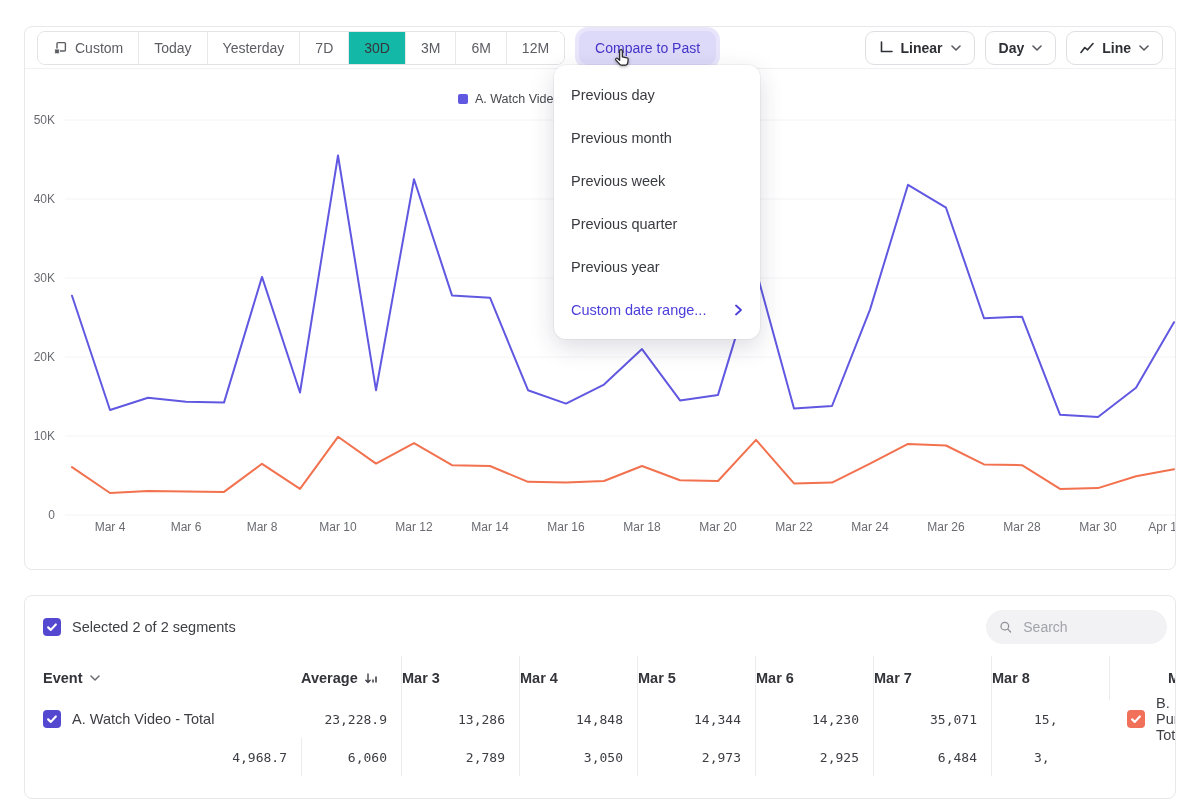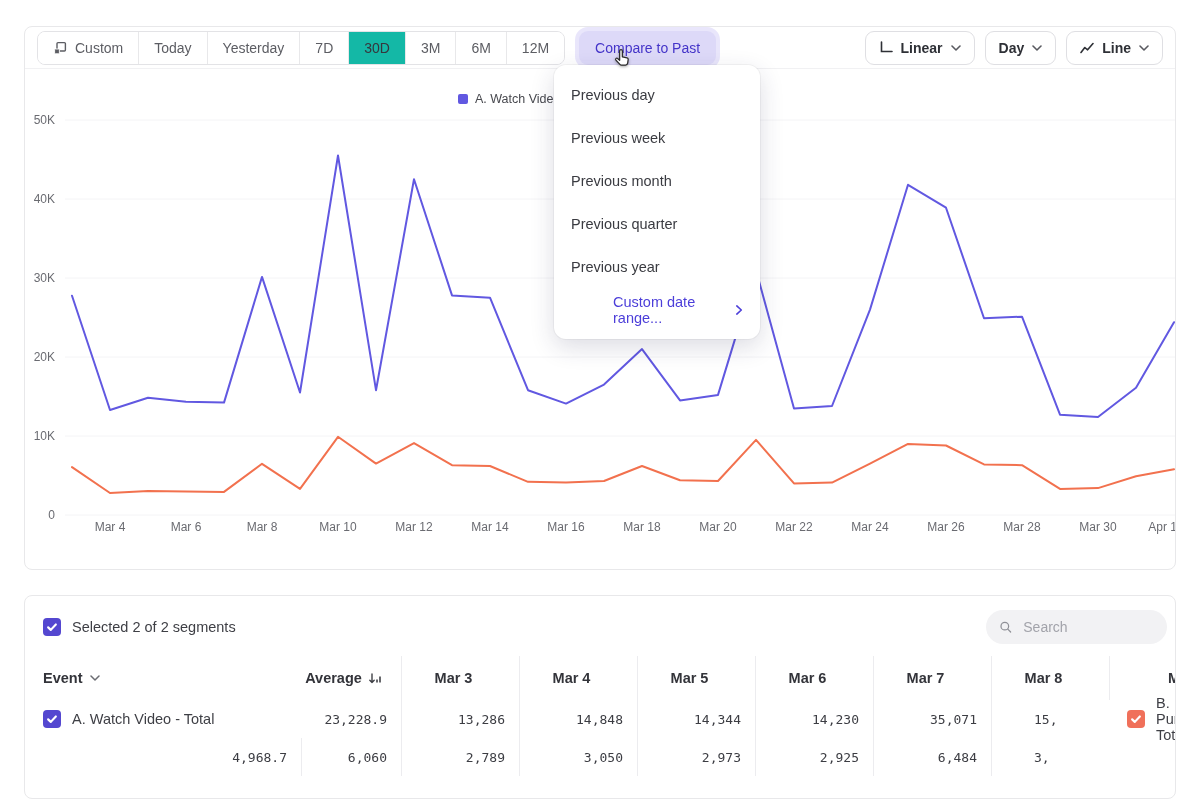--- a/index.html
+++ b/index.html
@@ -38,21 +38,21 @@
   .legend-item{display:flex;align-items:center;gap:7px;font-size:12.5px;
                color:#47484e;cursor:pointer;white-space:nowrap;}
   .swatch{width:10px;height:10px;border-radius:2px;flex:none;}
 
   
   .dropdown{position:absolute;left:529px;top:38px;width:206px;background:#fff;
             border-radius:12px;padding:8px 0;z-index:30;
             box-shadow:0 8px 24px rgba(40,40,80,.16),0 0 0 1px rgba(0,0,0,.04);}
   .menu-item{display:flex;align-items:center;height:43px;padding:0 17px;
              font-size:14.5px;color:#3a3b41;cursor:pointer;}
-  .menu-item-custom{justify-content:space-between;margin-left:42px;}
+  .menu-item-custom{justify-content:space-between;}
 
   
   .cursor{position:absolute;left:612px;top:48px;z-index:40;
           filter:drop-shadow(0 1px 1.5px rgba(0,0,0,.35));}
 
   
   .seg-bar{display:flex;align-items:center;gap:11px;padding:14px 8px 6px 18px;}
   .checkbox{width:18px;height:18px;border-radius:4px;display:flex;align-items:center;
             justify-content:center;flex:none;cursor:pointer;}
   .seg-label{font-size:14.5px;color:#3e3f45;}
@@ -60,21 +60,21 @@
           height:34px;border-radius:17px;background:#f2f2f4;padding:0 13px;
           box-sizing:border-box;}
   .search input{border:none;background:transparent;outline:none;font-size:14px;
                 color:#3e3f45;width:100%;font-family:inherit;}
   .search input::placeholder{color:#a2a3aa;}
 
   .grid{display:grid;grid-template-columns:276px 100px repeat(7,118px);margin-top:6px;}
   .th{height:44px;display:flex;align-items:center;font-size:14.5px;font-weight:600;
       color:#33343a;box-sizing:border-box;cursor:pointer;}
   .th-event{padding-left:18px;gap:7px;}
-  .th-num{justify-content:center;padding-right:14px;gap:6px;}
+  .th-num{justify-content:flex-start;padding-right:14px;gap:6px;}
   .td{height:38px;display:flex;align-items:center;box-sizing:border-box;}
   .td-event{padding-left:18px;gap:11px;font-size:14.5px;color:#3e3f45;}
   .td-num{justify-content:flex-end;padding-right:14px;
           font-family:"DejaVu Sans Mono",monospace;font-size:13px;color:#3c3d43;}
   .col-sep{border-left:1px solid #ececef;}
   .th-clip{justify-content:flex-start;padding-left:58px;}
   .td-clip{justify-content:flex-start;padding-left:42px;}
 </style>
 </head>
 <body>
@@ -171,22 +171,22 @@
           </span>
           <span class="legend-item">
             <span class="swatch" style="background: rgb(242, 113, 78);"></span>
             <span>B. Purchase - Total</span>
           </span>
         </div>
     </div>
 
     <div class="dropdown" id="compareMenu">
         <div class="menu-item">Previous day</div>
+        <div class="menu-item">Previous month</div>
         <div class="menu-item">Previous week</div>
-        <div class="menu-item">Previous month</div>
         <div class="menu-item">Previous quarter</div>
         <div class="menu-item">Previous year</div>
         <div class="menu-item menu-item-custom">
           <span style="color: rgb(76, 62, 217);">Custom date range...</span>
           <svg width="9" height="12" viewBox="0 0 9 12">
             <path d="M2 1.5 L7 6 L2 10.5" fill="none" stroke="#4c3ed9" stroke-width="1.8" stroke-linecap="round" stroke-linejoin="round"></path>
           </svg>
         </div>
       </div>
   </section>

